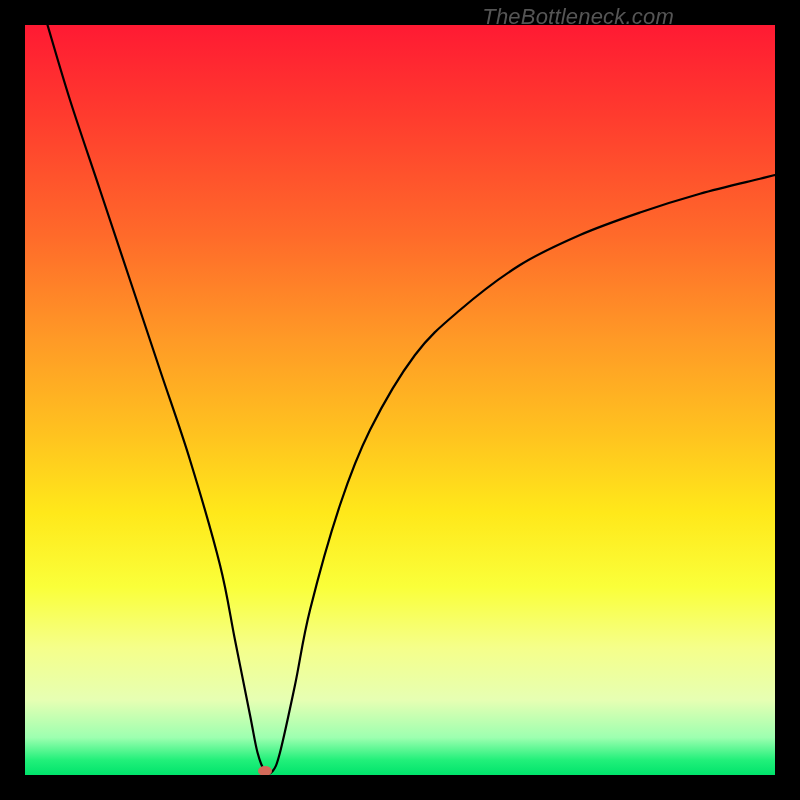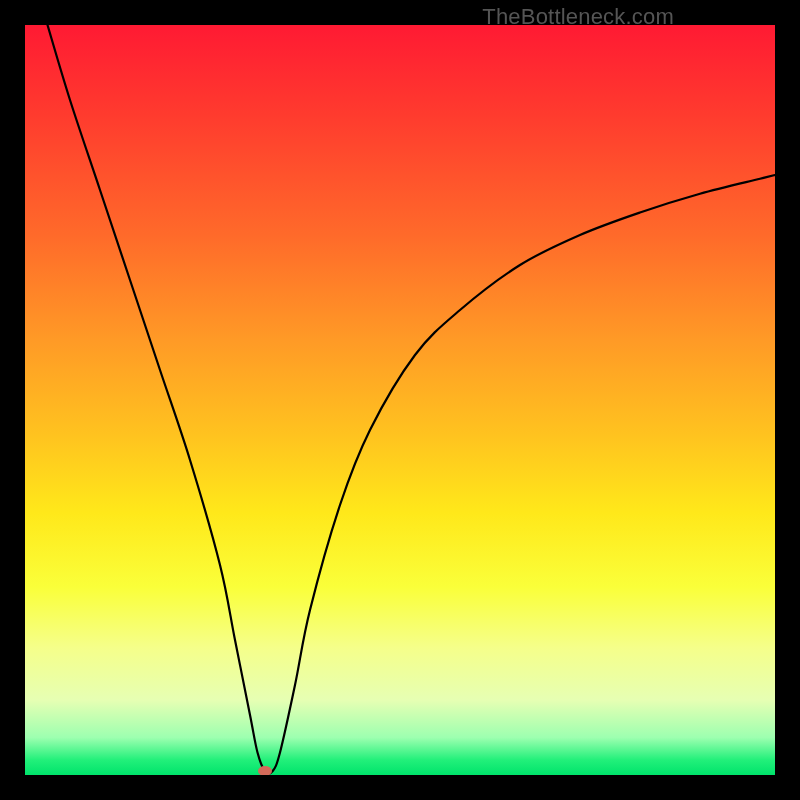--- a/index.html
+++ b/index.html
@@ -8,20 +8,21 @@
     width: 800px;
     height: 800px;
     background: #000;
     font-family: Arial, Helvetica, sans-serif;
   }
   .frame {
     position: relative;
     width: 684px;
     height: 800px;
     background: #000;
+    font-style: italic;
   }
   .watermark {
     position: absolute;
     top: 4px;
     right: 10px;
     color: #555;
     font-size: 22px;
     font-weight: 500;
     letter-spacing: 0.2px;
     z-index: 3;

